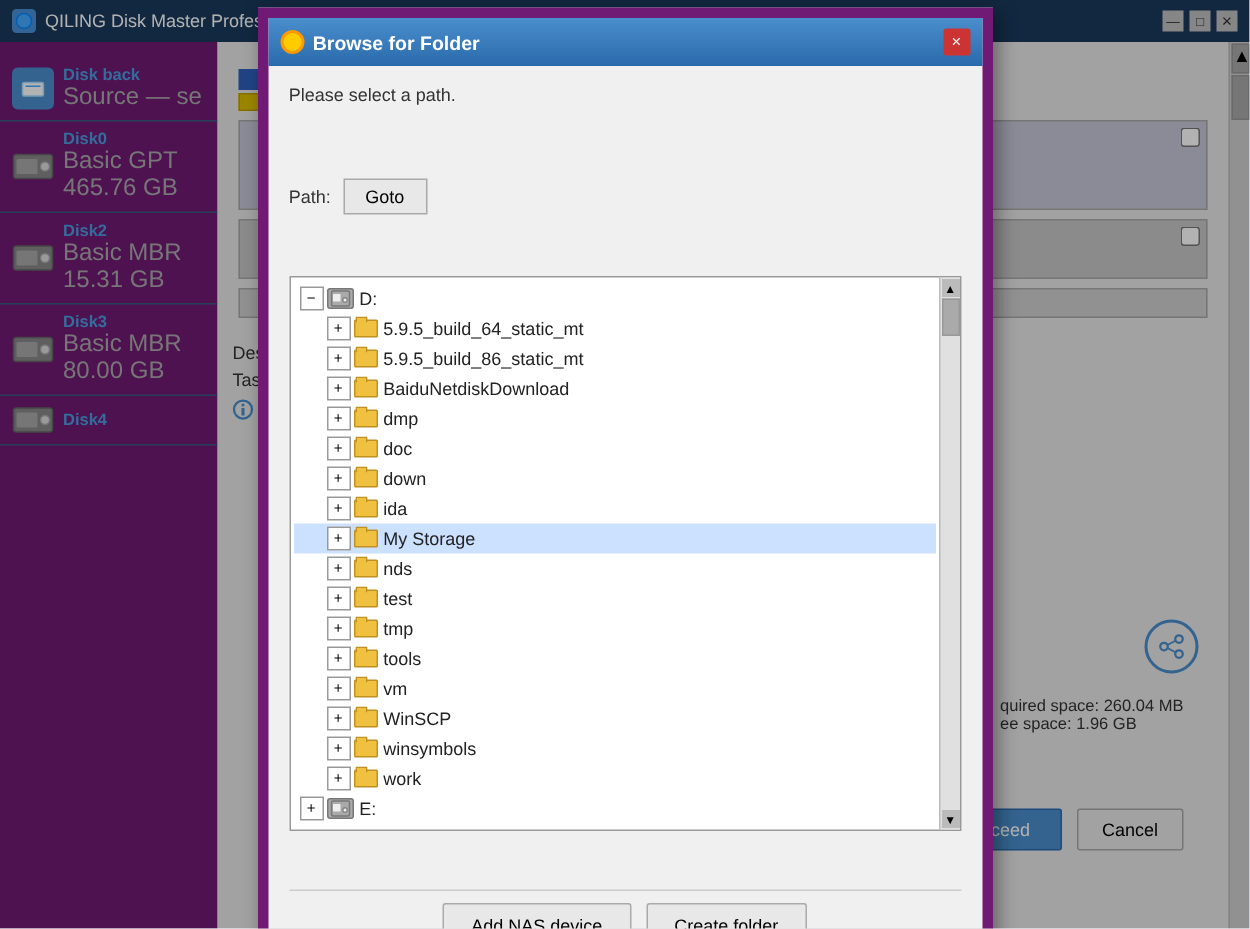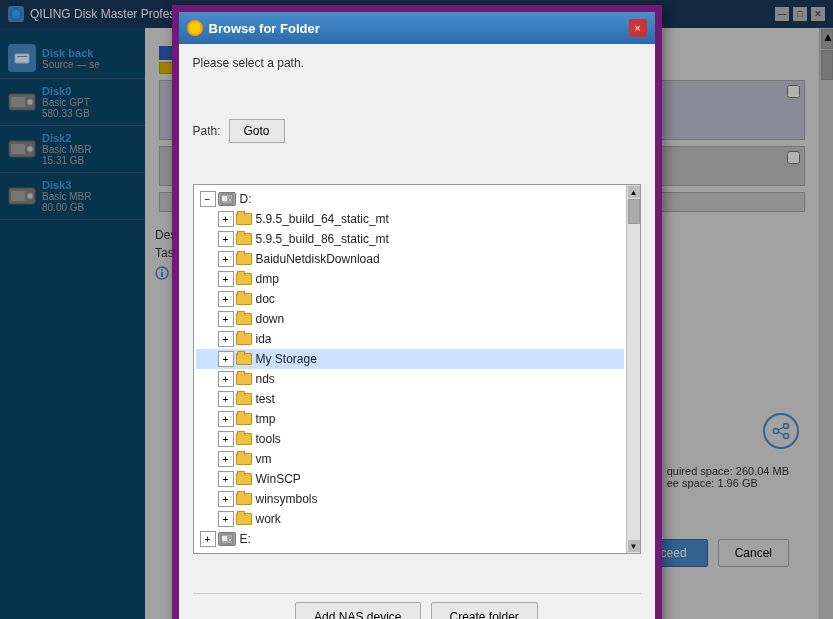--- a/index.html
+++ b/index.html
@@ -57,41 +57,41 @@
     }
 
     
     .app-body {
       display: flex;
       height: calc(100% - 28px);
     }
 
     .sidebar {
       width: 145px;
-      background: #0c4a6e;
+      background: #701a75;
       color: white;
       padding: 10px 0;
     }
 
     .disk-item {
       display: flex;
       align-items: center;
       padding: 6px 8px;
       gap: 6px;
       border-bottom: 1px solid #3a5a7e;
     }
 
     .disk-label {
       font-size: 11px;
       font-weight: bold;
       color: #4a9de0;
     }
 
     .disk-sub {
-      font-size: 10px;
+      font-size: 16px;
       color: #aaa;
     }
 
     .main-content {
       flex: 1;
       background: #e8e8e8;
       padding: 10px;
       position: relative;
     }
 
@@ -432,21 +432,21 @@
 
       <div class="disk-item">
         <svg width="28" height="20" viewBox="0 0 28 20">
             <rect x="1" y="2" width="26" height="16" rx="2" fill="#888" stroke="#666"></rect>
             <rect x="3" y="5" width="14" height="10" rx="1" fill="#aaa"></rect>
             <circle cx="22" cy="10" r="3" fill="#ddd" stroke="#aaa"></circle>
           </svg>
         <div>
           <div class="disk-label">Disk0</div>
           <div class="disk-sub">Basic GPT</div>
-          <div class="disk-sub">580.33 GB</div>
+          <div class="disk-sub">465.76 GB</div>
         </div>
       </div>
 
       <div class="disk-item">
         <svg width="28" height="20" viewBox="0 0 28 20">
             <rect x="1" y="2" width="26" height="16" rx="2" fill="#888" stroke="#666"></rect>
             <rect x="3" y="5" width="14" height="10" rx="1" fill="#aaa"></rect>
             <circle cx="22" cy="10" r="3" fill="#ddd" stroke="#aaa"></circle>
           </svg>
         <div>
@@ -462,20 +462,30 @@
             <rect x="3" y="5" width="14" height="10" rx="1" fill="#aaa"></rect>
             <circle cx="22" cy="10" r="3" fill="#ddd" stroke="#aaa"></circle>
           </svg>
         <div>
           <div class="disk-label">Disk3</div>
           <div class="disk-sub">Basic MBR</div>
           <div class="disk-sub">80.00 GB</div>
         </div>
       </div>
 
+      <div class="disk-item">
+        <svg width="28" height="20" viewBox="0 0 28 20">
+            <rect x="1" y="2" width="26" height="16" rx="2" fill="#888" stroke="#666"></rect>
+            <rect x="3" y="5" width="14" height="10" rx="1" fill="#aaa"></rect>
+            <circle cx="22" cy="10" r="3" fill="#ddd" stroke="#aaa"></circle>
+          </svg>
+        <div>
+          <div class="disk-label">Disk4</div>
+        </div>
+      </div>
     </div>
 
     <div class="main-content">
 
       <div style="margin-left:0; padding: 4px;">
         <div class="disk-bars">
           <div class="bar-row">
             <div class="bar-blue" style="width:120px;"></div>
             <input type="checkbox" class="bar-check" style="">
             <span style="font-size:10px;">2</span>

